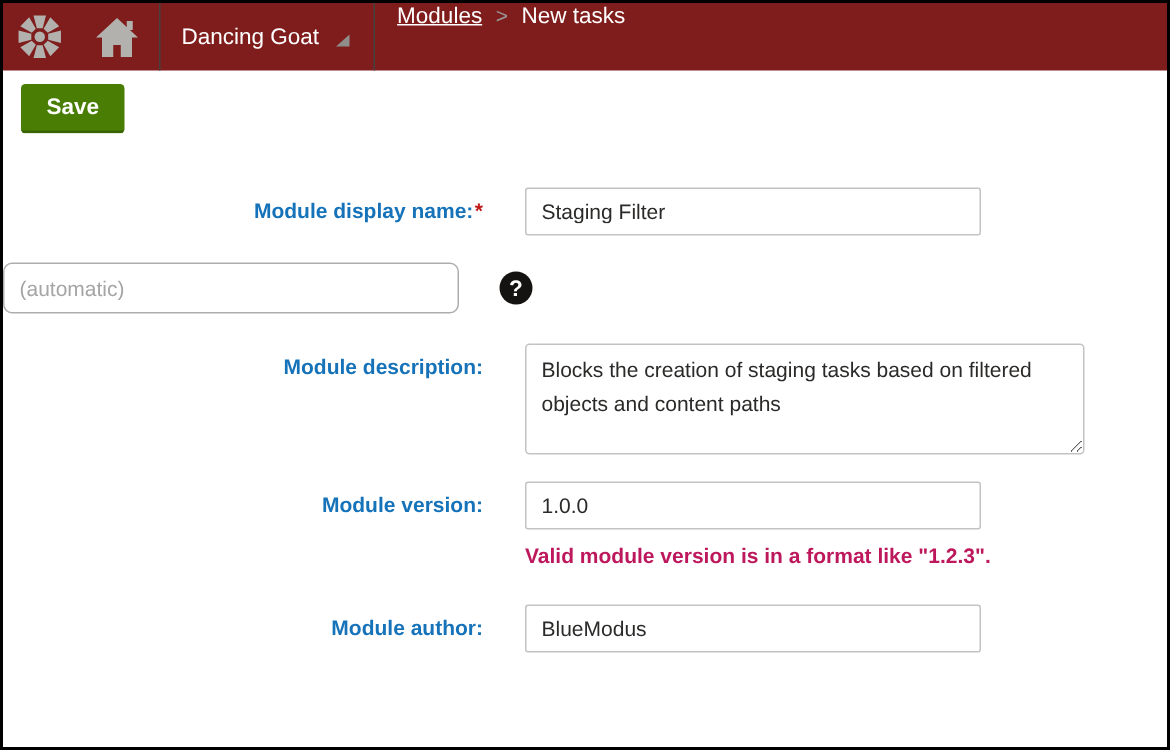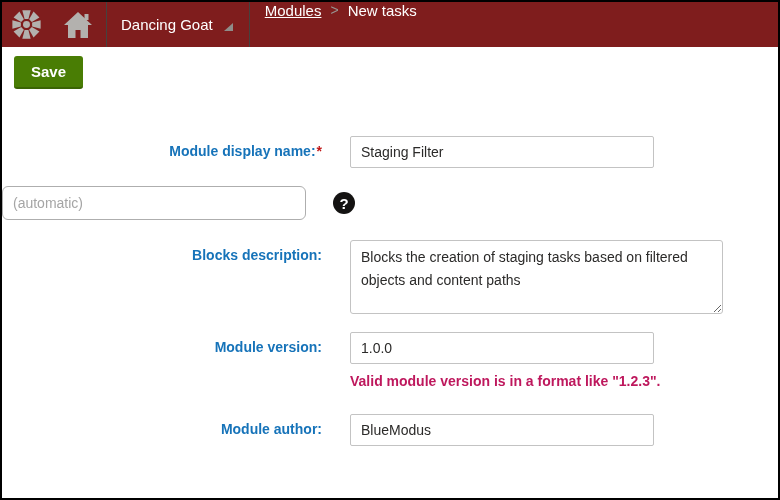--- a/index.html
+++ b/index.html
@@ -54,21 +54,21 @@
     background: #497d04;
     border: none;
     border-bottom: 2px solid #3a6403;
     border-radius: 3px;
     color: #fff; font-weight: bold; font-size: 15px;
     font-family: "Liberation Sans", sans-serif;
     cursor: pointer;
   }
 
   
-  .form { margin-top: 47px; }
+  .form { margin-top: 36px; }
   .row { display: flex; align-items: flex-start; margin-bottom: 18px; }
   .row-code { margin-bottom: 20px; }
   .row-version { margin-bottom: 25px; }
   .lbl {
     width: 348px; flex-shrink: 0;
     padding: 7px 28px 0 0;
     text-align: right;
     font-size: 14px; font-weight: bold;
     color: #1673b9;
   }
@@ -169,21 +169,21 @@
     </div>
 
     <div class="row row-code">
       <div class="ctl">
         <input class="inp inp-auto" type="text" placeholder="(automatic)" style="">
         <span class="help-circle">?</span>
       </div>
     </div>
 
     <div class="row">
-      <label class="lbl"><span>Blocks description:</span></label>
+      <label class="lbl"><span>Module description:</span></label>
       <div class="ctl">
         <textarea class="txt" style="">Blocks the creation of staging tasks based on filtered objects and content paths</textarea>
       </div>
     </div>
 
     <div class="row row-version">
       <label class="lbl"><span>Module version:</span></label>
       <div class="ctl-col">
         <input class="inp" type="text" value="1.0.0" style="">
         <div class="helper">Valid module version is in a format like "1.2.3".</div>

